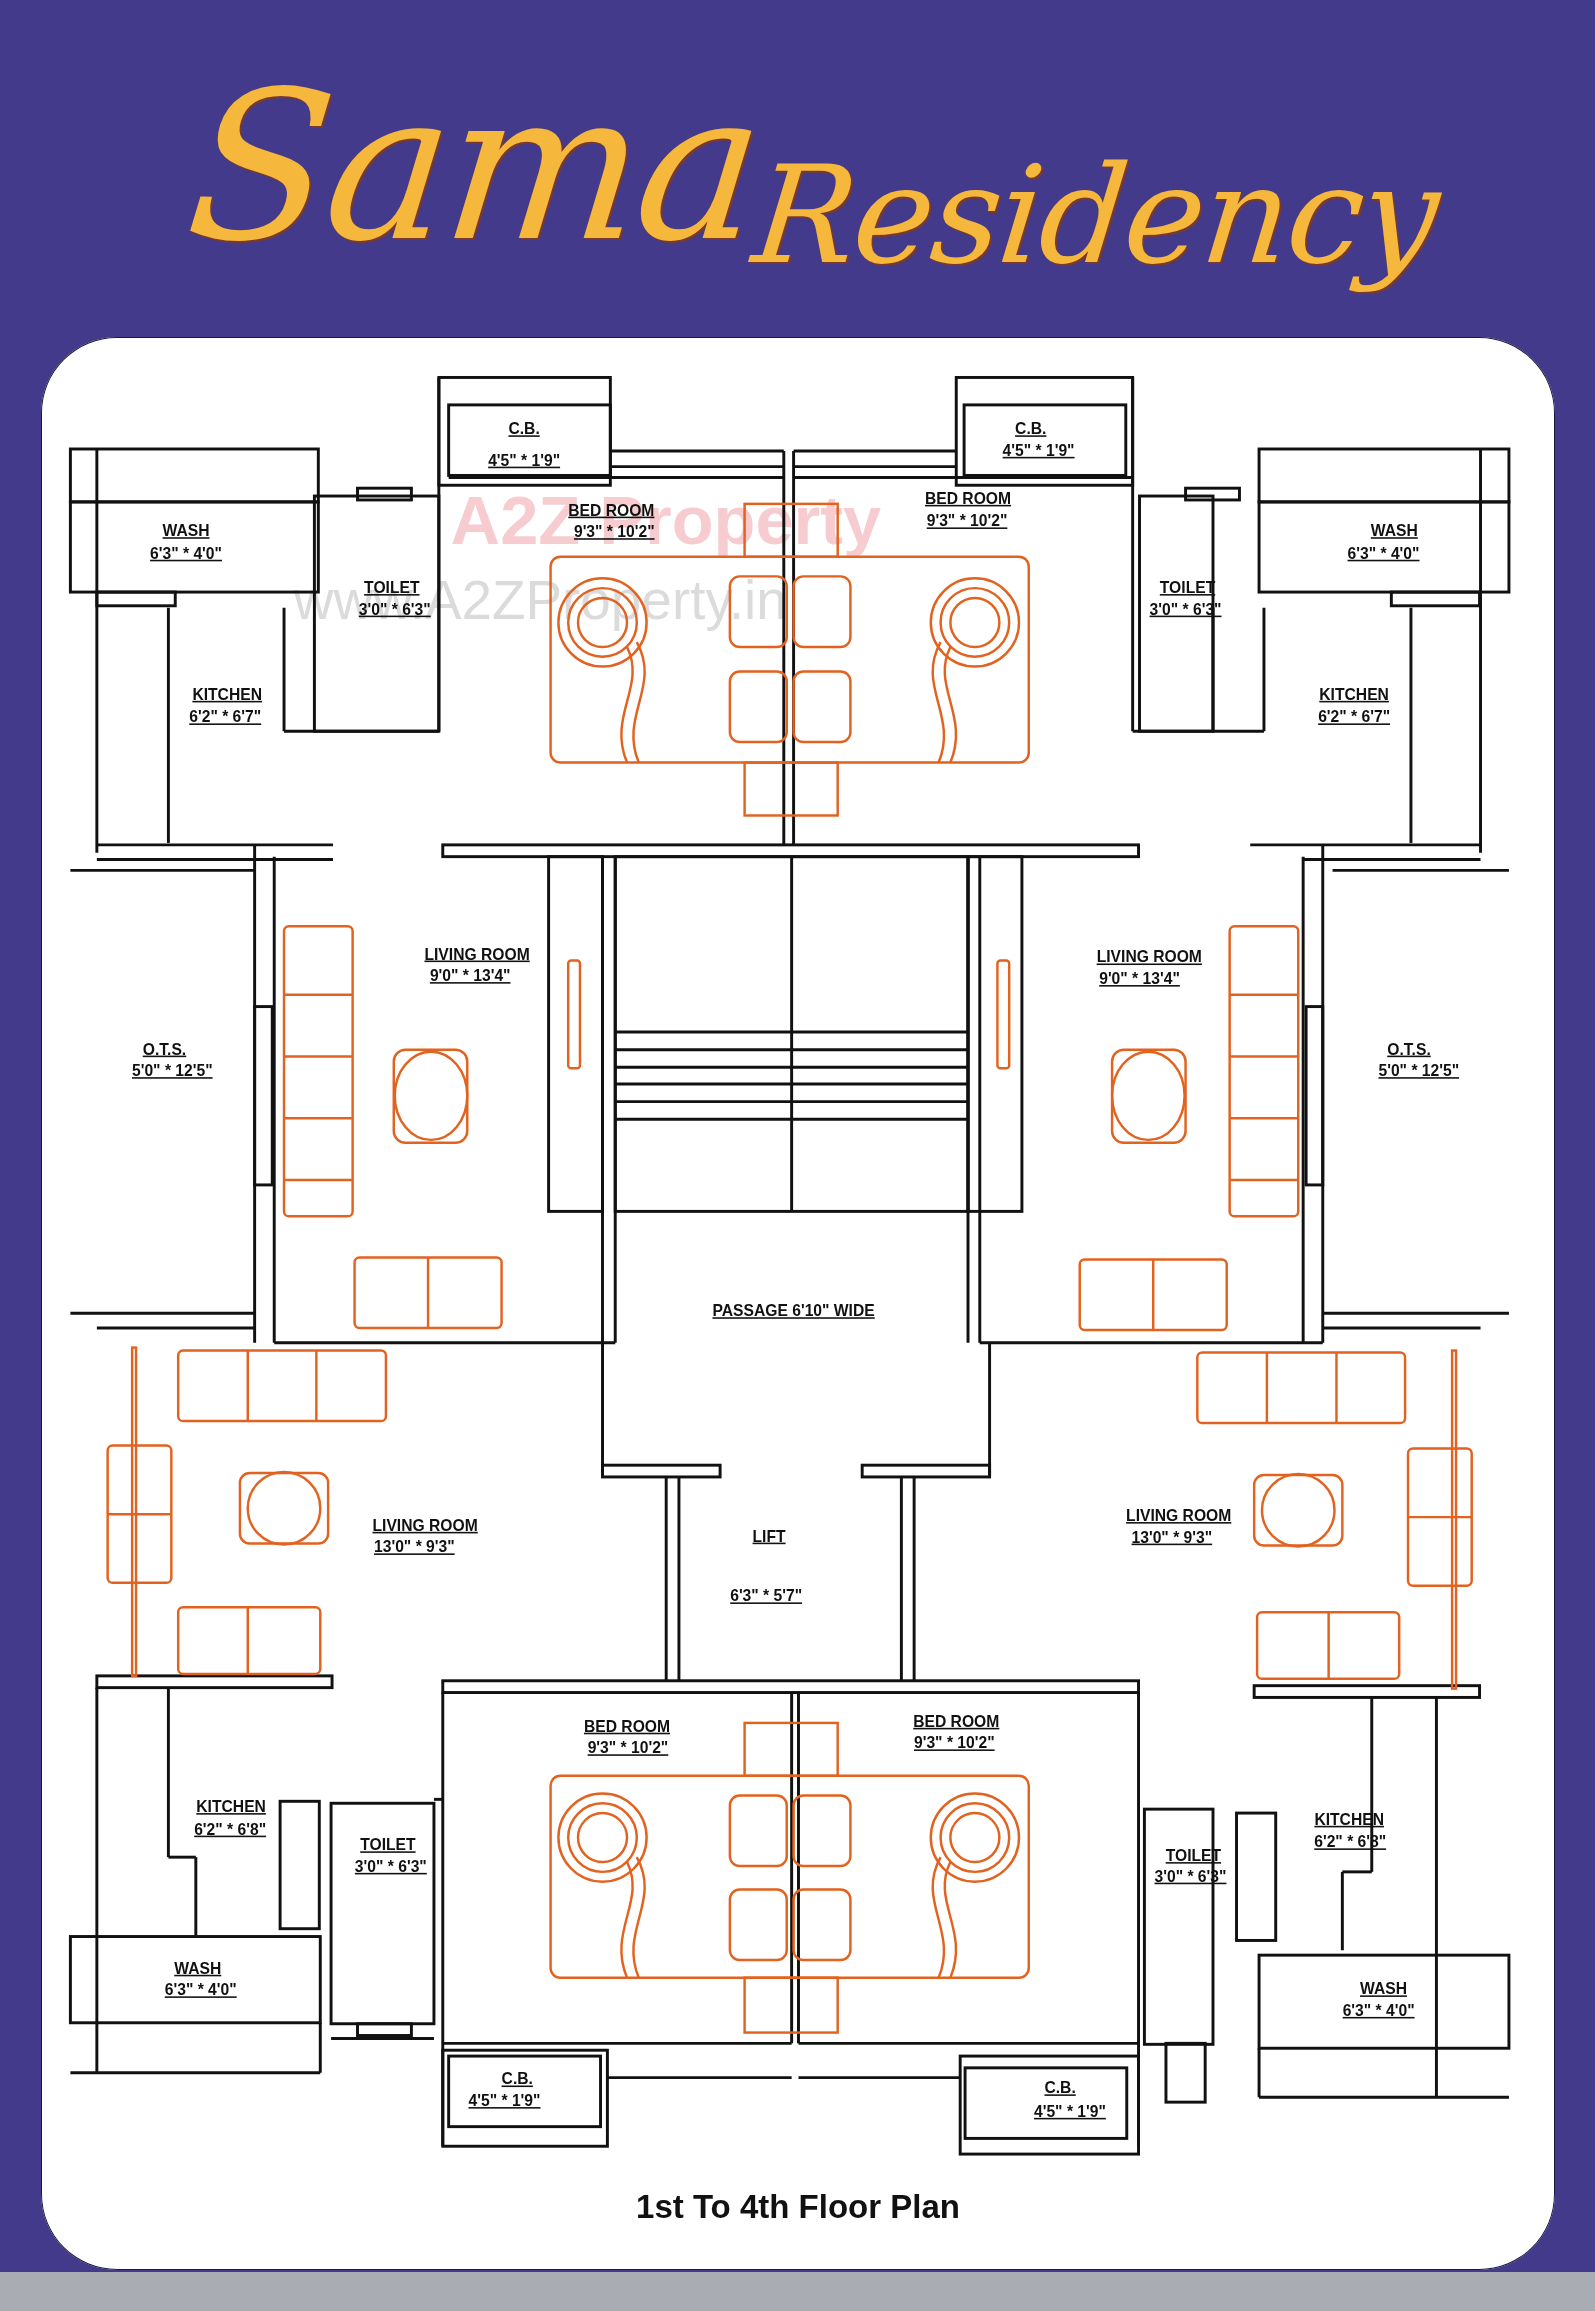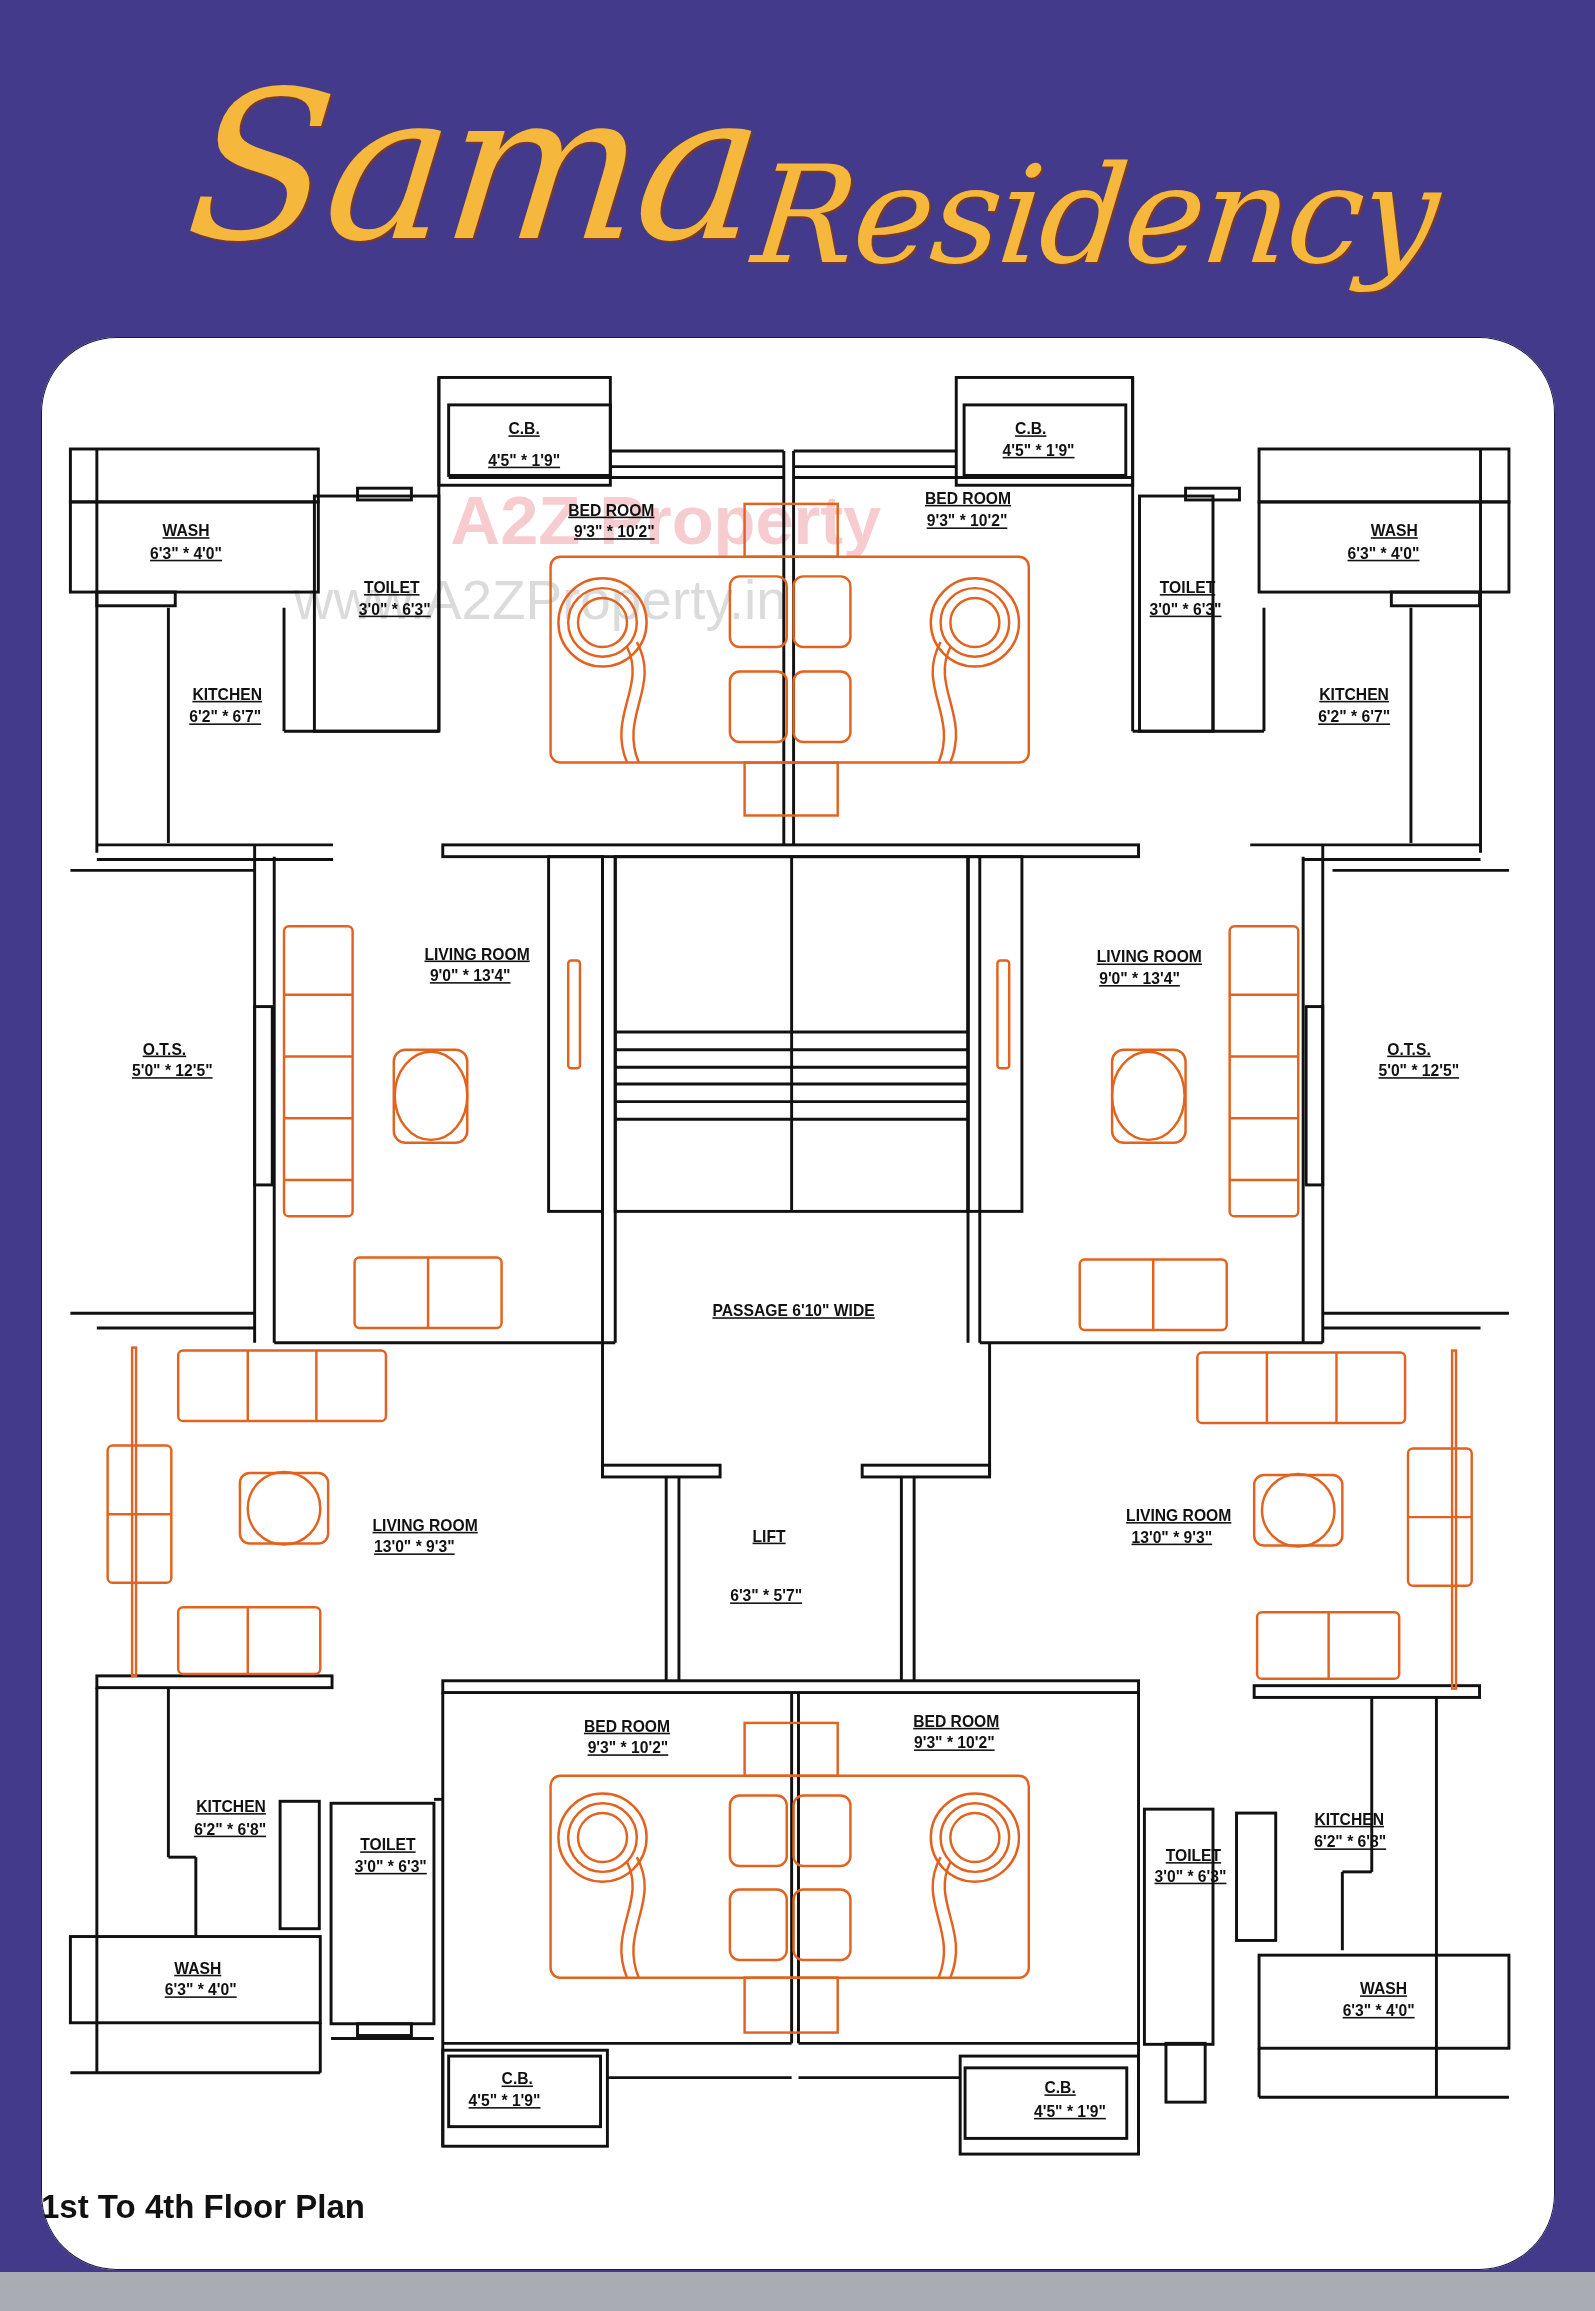--- a/index.html
+++ b/index.html
@@ -28,21 +28,21 @@
   .title .t2 { position: absolute; left: 755px; top: 137px; font-size: 135px; letter-spacing: -2px; transform: skewX(-6deg); }
   .card {
     position: absolute; left: 41px; top: 337px; width: 1514px; height: 1933px;
     background: #ffffff;
     border-radius: 76px;
     box-shadow: inset 0 0 0 1px #1b1840;
     overflow: hidden;
   }
   .plan { position: absolute; left: 0; top: 0; }
   .footer-caption {
-    position: absolute; left: 0; top: 1851px; width: 1514px; 
+    position: absolute; left: 0; top: 1851px; width: 1514px; text-align: center;
     font-family: "Liberation Sans", sans-serif; font-weight: bold;
     font-size: 33px; color: #111;
   }
   svg text { font-family: "Liberation Sans", sans-serif; font-weight: bold; fill: #111; }
   .lbl { font-size: 16px; text-decoration: underline; }
 </style>
 </head>
 <body>
 
 <div class="brochure"></div>

